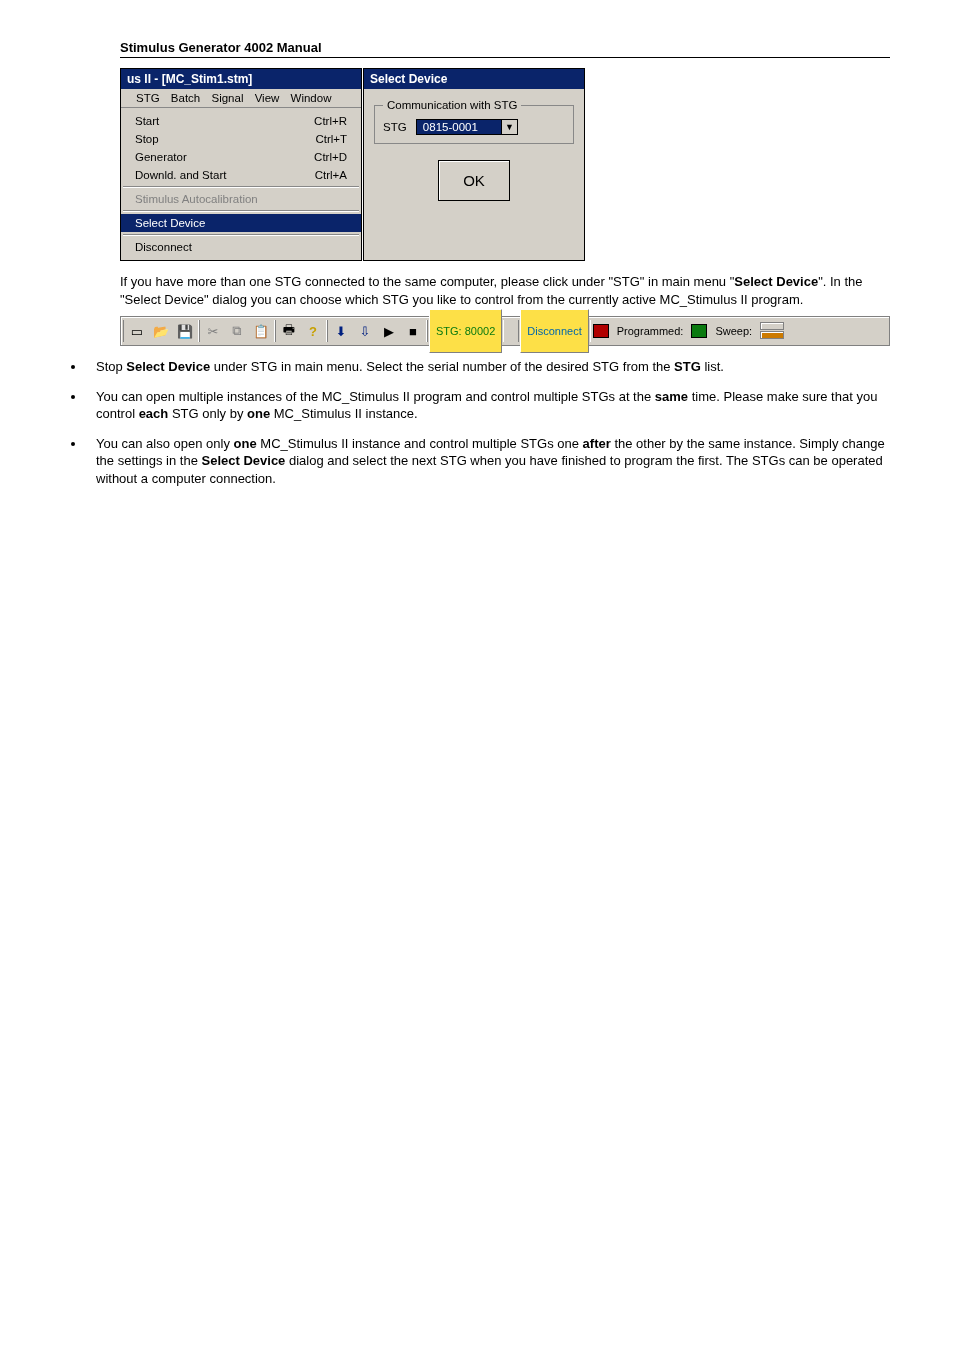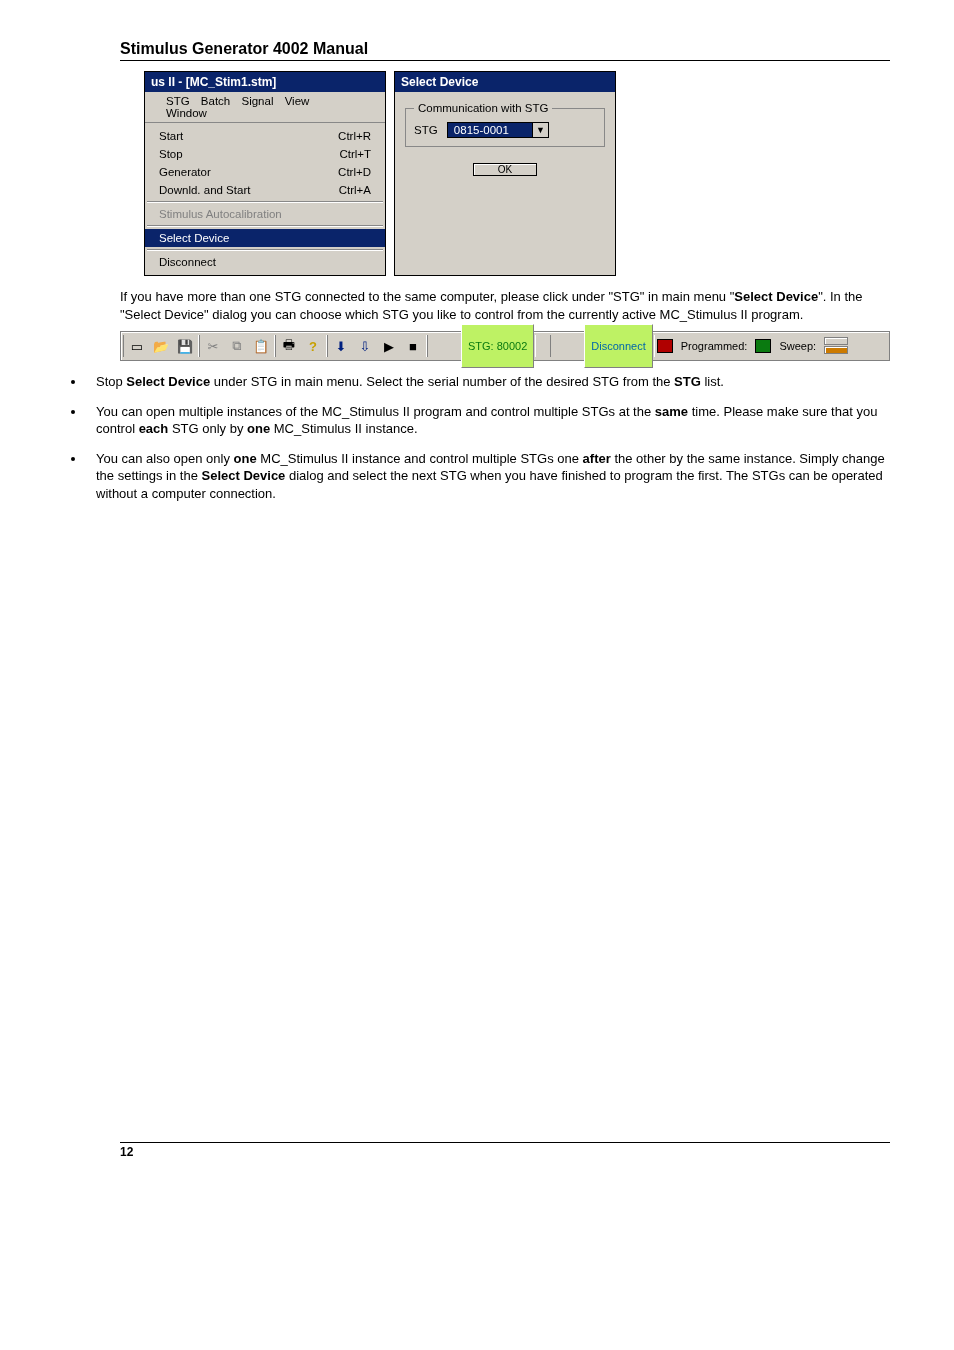--- a/index.html
+++ b/index.html
@@ -7,21 +7,21 @@
     font-family: Verdana, Geneva, sans-serif;
     background: #fff;
     color: #000;
     width: 954px;
   }
   .page {
     padding: 40px 64px 40px 64px;
   }
   .running-header {
     font-weight: bold;
-    font-size: 16px;
+    font-size: 13px;
     border-bottom: 1px solid #000;
     padding-bottom: 2px;
     margin-left: 56px;
     margin-bottom: 10px;
   }
   .section-title {
     font-weight: bold;
     font-size: 22px;
   }
   .section-number {
@@ -29,41 +29,40 @@
     width: 56px;
     font-weight: bold;
     font-size: 22px;
   }
   .figures {
     margin-left: 56px;
     margin-top: 10px;
   }
   .figrow {
     display: flex;
-    gap: 8px;
-    margin-left: 24px;
+    gap: 1px;
   }
   
   .winmenu {
     width: 240px;
     border: 1px solid #000;
     background: #d4d0c8;
     font-family: Tahoma, sans-serif;
     font-size: 11.5px;
   }
   .winmenu .titlebar {
     background: #0a246a;
     color: #fff;
     font-weight: bold;
     padding: 3px 6px;
     font-size: 12px;
   }
   .winmenu .menubar {
     background: #d4d0c8;
-    padding: 3px 21px;
+    padding: 3px 15px;
     border-bottom: 1px solid #888;
   }
   .winmenu .menubar span { margin-right: 8px; }
   .winmenu .dropdown {
     background: #d4d0c8;
     padding: 4px 0;
   }
   .winmenu .mi {
     display: flex;
     justify-content: space-between;
@@ -120,23 +119,23 @@
     width: 15px;
     text-align: center;
     line-height: 14px;
     font-size: 9px;
   }
   .dlg .okwrap { text-align: center; padding: 6px 0 12px 0; }
   .dlg .okbtn {
     border: 1px solid #000;
     background: #d4d0c8;
     box-shadow: inset 1px 1px 0 #fff;
-    padding: 0 24px;
+    padding: 11px 24px;
     font-family: Tahoma, sans-serif;
-    font-size: 10px;
+    font-size: 15px;
   }
   
   .body-indent {
     margin-left: 56px;
     font-size: 13px;
     line-height: 1.35;
     margin-top: 12px;
   }
   ul.bullets {
     list-style: disc;
@@ -176,24 +175,23 @@
     border: 1px solid #d4d0c8;
     display: flex; align-items: center; justify-content: center;
     font-size: 13px;
     color: #000;
   }
   .tb-txtbtn {
     border: 1px solid #fff;
     border-right-color: #808080;
     border-bottom-color: #808080;
     padding: 15px 6px;
-    background: #bef264;
+    background: #fde047;
     font-size: 11px;
     color: #0066aa;
-    margin-left: 32px;
   }
   .tb-txtbtn.green { color: #0a7a10; }
   .tb-field {
     padding: 1px 6px;
     font-size: 11px;
   }
   .tb-led {
     display: inline-block;
     width: 14px; height: 12px;
     background: #b00000;
@@ -338,14 +336,13 @@
       <span>Stop </span><b>Select Device</b><span> under STG in main menu. Select the serial number of the desired STG from the </span><b>STG</b><span> list.</span>
     </li>
     <li>
       <span>You can open multiple instances of the MC_Stimulus II program and control multiple STGs at the </span><b>same</b><span> time. Please make sure that you control </span><b>each</b><span> STG only by </span><b>one</b><span> MC_Stimulus II instance.</span>
     </li>
     <li>
       <span>You can also open only </span><b>one</b><span> MC_Stimulus II instance and control multiple STGs one </span><b>after</b><span> the other by the same instance. Simply change the settings in the </span><b>Select Device</b><span> dialog and select the next STG when you have finished to program the first. The STGs can be operated without a computer connection.</span>
     </li>
   </ul>
 
-  <div class="page-number">12</div>
 </div>
 
 </body></html>

